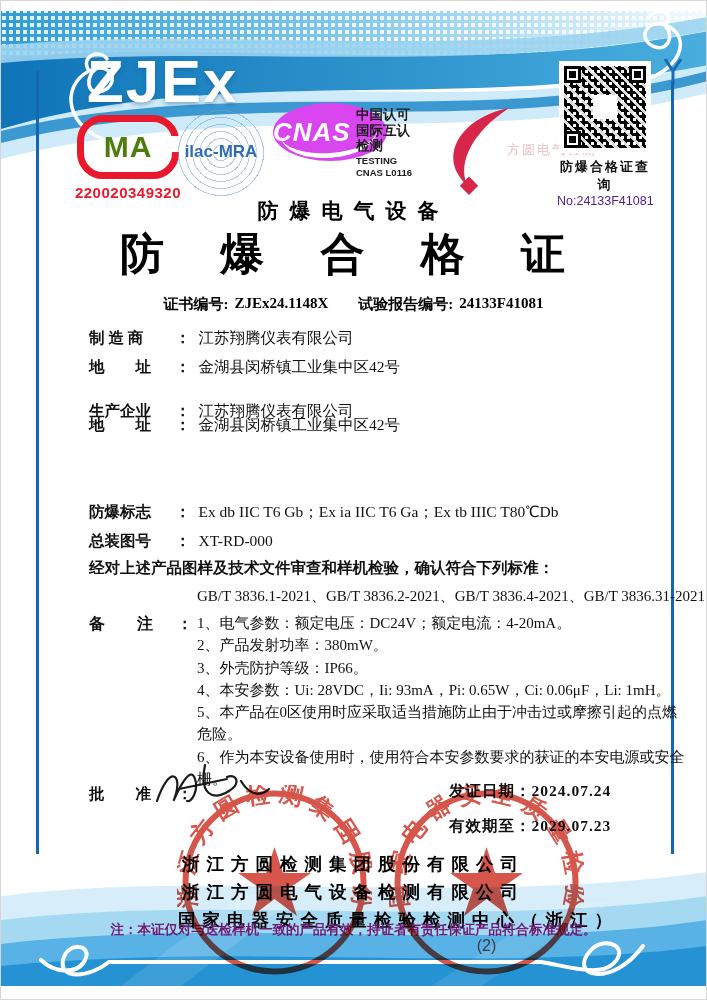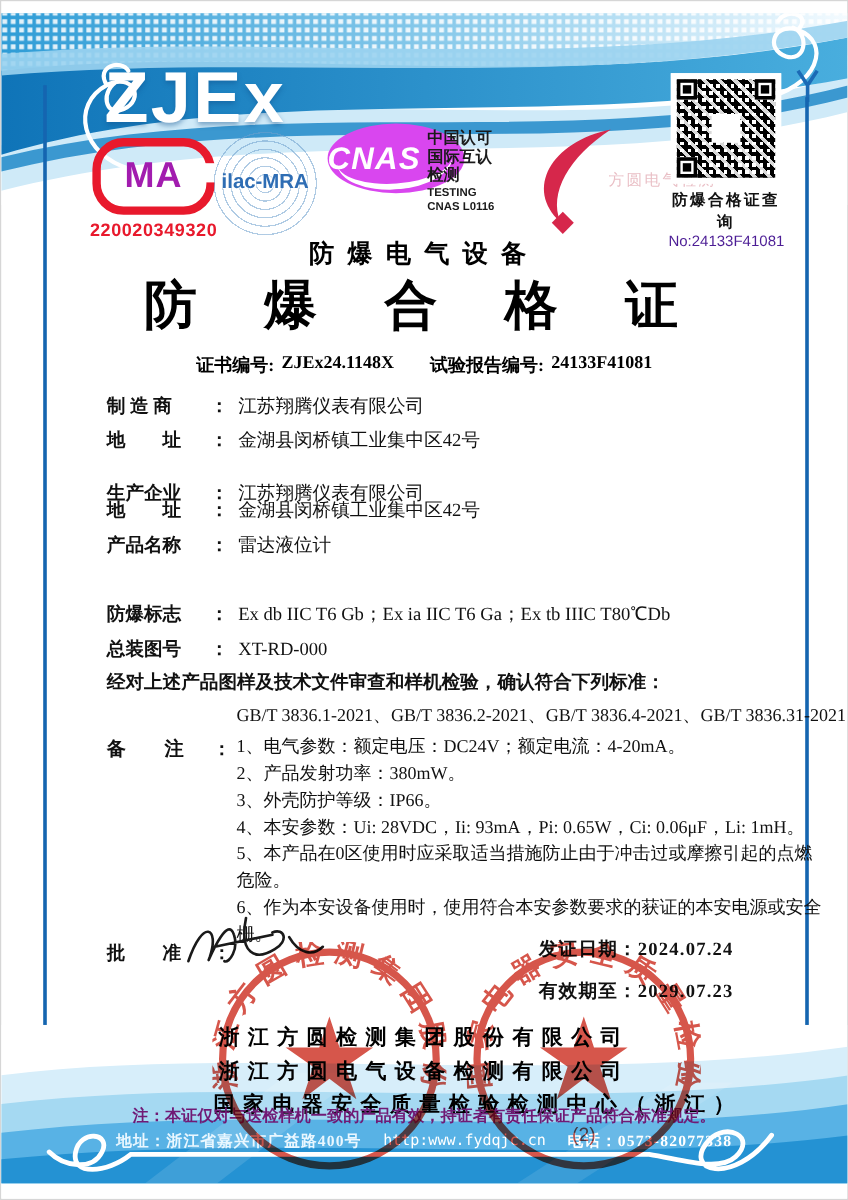--- a/index.html
+++ b/index.html
@@ -14,21 +14,21 @@
          text-shadow:0 2px 4px rgba(15,80,140,.45);}
   .side-line{position:absolute;width:3px;background:#1565b0;}
   .side-line.left{left:35px;top:70px;height:800px;}
   .side-line.right{left:670px;top:80px;height:785px;}
 
   
   .cma{position:absolute;left:72px;top:114px;width:110px;text-align:center;}
   .cma-box{position:relative;width:88px;height:50px;margin:0 auto;border:7px solid #e8192c;
            border-radius:26px;display:flex;align-items:center;justify-content:center;}
   .cma-box:after{content:"";position:absolute;right:-9px;top:14px;width:11px;height:16px;background:#fff;}
-  .cma-text{font-family:"Liberation Sans",sans-serif;font-weight:bold;font-size:30px;color:#a21caf;letter-spacing:1px;}
+  .cma-text{font-family:"Liberation Sans",sans-serif;font-weight:bold;font-size:30px;color:#4d7c0f;letter-spacing:1px;}
   .cma-number{margin-top:5px;font-family:"Liberation Sans",sans-serif;font-weight:bold;
               font-size:15px;color:#e8192c;letter-spacing:.5px;}
 
   
   .ilac{position:absolute;left:176px;top:108px;width:88px;height:88px;}
   .ilac-rings{position:absolute;inset:0;border-radius:50%;
       background:repeating-radial-gradient(circle at 50% 50%, rgba(110,160,205,.55) 0 1px, transparent 1px 7px);}
   .ilac-text{position:absolute;top:33px;left:0;width:100%;text-align:center;
       font-family:"Liberation Sans",sans-serif;font-weight:bold;font-size:17px;color:#2e6db4;
       text-shadow:0 0 4px #fff,0 0 4px #fff;}
@@ -221,23 +221,20 @@
   </div>
   <div class="field-row" style="top:356px;">
     <span class="f-label">地　　址</span><span class="f-colon">：</span><span class="f-value">金湖县闵桥镇工业集中区42号</span>
   </div>
   <div class="field-row" style="top:400px;">
     <span class="f-label">生产企业</span><span class="f-colon">：</span><span class="f-value">江苏翔腾仪表有限公司</span>
   </div>
   <div class="field-row" style="top:414px;">
     <span class="f-label">地　　址</span><span class="f-colon">：</span><span class="f-value">金湖县闵桥镇工业集中区42号</span>
   </div>
-  <div class="field-row" style="top:443px;">
-    <span class="f-label">产品名称</span><span class="f-colon">：</span><span class="f-value">雷达液位计</span>
-  </div>
   <div class="field-row" style="top:501px;">
     <span class="f-label">防爆标志</span><span class="f-colon">：</span><span class="f-value">Ex db IIC T6 Gb；Ex ia IIC T6 Ga；Ex tb IIIC T80℃Db</span>
   </div>
   <div class="field-row" style="top:530px;">
     <span class="f-label">总装图号</span><span class="f-colon">：</span><span class="f-value">XT-RD-000</span>
   </div>
 
   <div class="intro">经对上述产品图样及技术文件审查和样机检验，确认符合下列标准：</div>
   <div class="standards">GB/T 3836.1-2021、GB/T 3836.2-2021、GB/T 3836.4-2021、GB/T 3836.31-2021</div>
   <div class="remark-label">备　　注</div>
@@ -290,19 +287,14 @@
   <svg class="stamp right" width="195" height="195" viewBox="0 0 195 195">
     <circle cx="97.5" cy="97.5" r="89" fill="none" stroke="#cf382b" stroke-width="6"></circle>
     <polygon points="97.5,62 106,88 134,88 111,104 120,131 97.5,114 75,131 84,104 61,88 89,88" fill="#cf382b"></polygon>
     <path id="ringR" d="M21.4,125.2 A81,81 0 1 1 173.6,125.2" fill="none"></path>
     <text font-family="Liberation Sans, sans-serif" font-size="23" font-weight="bold" fill="#cf382b" letter-spacing="8">
       <textPath href="#ringR" startOffset="4">国家电器安全质量检验检测中心</textPath>
     </text>
     <text x="97.5" y="166" text-anchor="middle" font-size="16" fill="#b0302a" font-family="Liberation Sans, sans-serif">(2)</text>
   </svg>
 
-  <div class="addr-row">
-    <span class="addr">地址：浙江省嘉兴市广益路400号</span>
-    <span class="url">http:www.fydqjc.cn</span>
-    <span class="phone">电话：0573-82077338</span>
-  </div>
 
 </div>
 
 </body></html>

